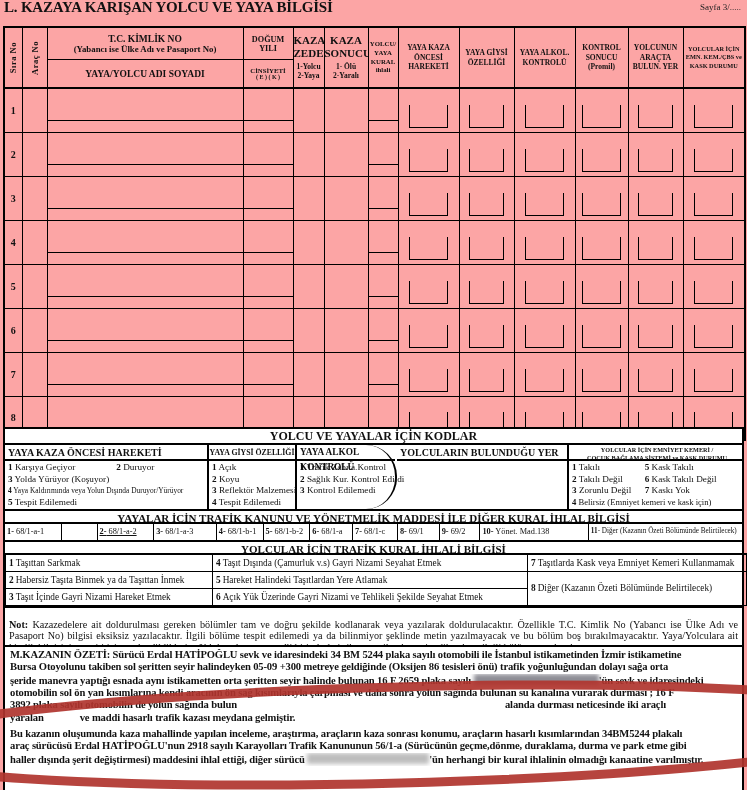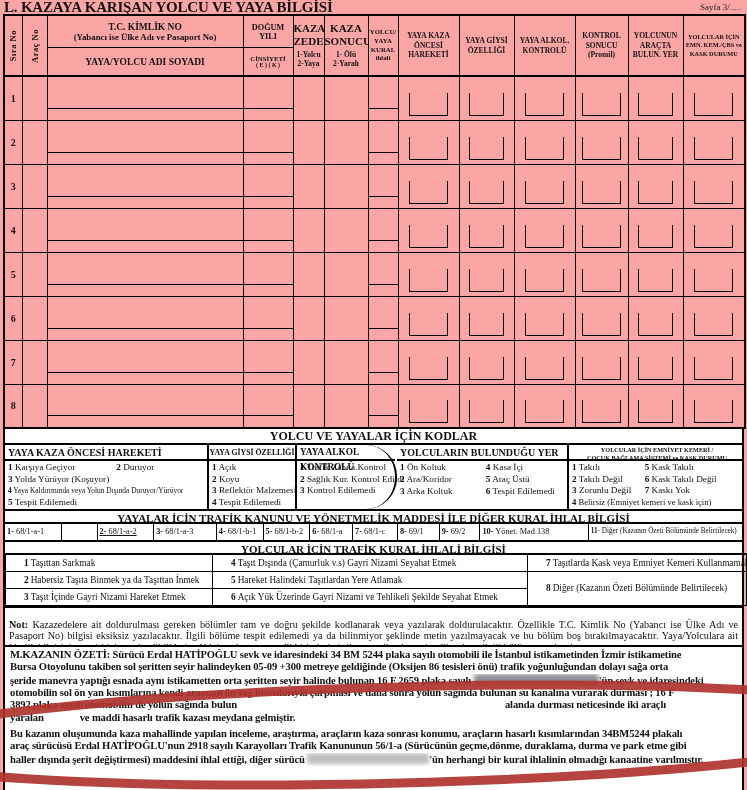--- a/index.html
+++ b/index.html
@@ -7,21 +7,21 @@
   #page {
     position:relative; width:747px; height:790px; margin:0 auto;
     background:#fca5a5; overflow:hidden; color:#111;
     font-family:"Liberation Serif","DejaVu Serif",serif;
   }
   
   .title { position:absolute; top:-1px; left:4px; font-size:15px; font-weight:bold; letter-spacing:-0.2px; }
   .pageno { position:absolute; top:2px; right:6px; font-size:9px; color:#222; }
   
   table { border-collapse:collapse; table-layout:fixed; }
-  #main-table { position:absolute; top:14px; left:3px; width:741px; border:2.5px solid #000; }
+  #main-table { position:absolute; top:26px; left:3px; width:741px; border:2.5px solid #000; }
   #main-table th, #main-table td { border:1px solid #000; padding:0; vertical-align:middle; overflow:hidden; }
   #main-table thead th { border-bottom:2px solid #000; height:61px; font-weight:bold; text-align:center; }
   .vlabel { writing-mode:vertical-rl; transform:rotate(180deg); font-size:8.5px; font-weight:bold; margin:0 auto; letter-spacing:0.5px; }
   .h-top { height:32px; border-bottom:1px solid #000; display:flex; flex-direction:column; justify-content:center; }
   .h-bot { height:27px; display:flex; flex-direction:column; justify-content:center; }
   .f95 { font-size:9.5px; } .f88 { font-size:8.8px; } .f82 { font-size:8.2px; } .f68 { font-size:6.8px; }
   .hdr-main { font-size:11px; line-height:1.15; }
   .hdr-sub { font-size:7.5px; line-height:1.25; margin-top:2px; }
   .hdr-col { font-size:7.5px; line-height:1.3; padding:0 1px; }
   #main-table tbody td { height:44px; }
@@ -57,21 +57,21 @@
   .yayalar-row .li-item { border-right:1px solid #000; height:100%; line-height:15px; padding-left:2px; white-space:nowrap; overflow:hidden; }
   .yayalar-row .li-item:last-child { border-right:none; }
   .yayalar-row .li-item:nth-child(1){width:57px;} .yayalar-row .li-item:nth-child(2){width:36px;}
   .yayalar-row .li-item:nth-child(3){width:57px;text-decoration:underline;} .yayalar-row .li-item:nth-child(4){width:63px;}
   .yayalar-row .li-item:nth-child(5){width:47px;} .yayalar-row .li-item:nth-child(6){width:47px;}
   .yayalar-row .li-item:nth-child(7){width:43px;} .yayalar-row .li-item:nth-child(8){width:45px;}
   .yayalar-row .li-item:nth-child(9){width:42px;} .yayalar-row .li-item:nth-child(10){width:41px;}
   .yayalar-row .li-item:nth-child(11){width:109px;} .yayalar-row .li-item:nth-child(12){width:154px; font-size:7.2px;}
   
   #violations { width:741px; border-top:2px solid #000; margin-top:-2px; }
-  #violations td { border:1px solid #000; font-size:9.3px; height:17px; padding-left:18px; white-space:nowrap; overflow:hidden; }
+  #violations td { border:1px solid #000; font-size:9.3px; height:17px; padding-left:3px; white-space:nowrap; overflow:hidden; }
   #violations td b { margin-right:2px; }
   .note { border-top:2px solid #000; padding:11px 4px 0; font-size:10.2px; line-height:11.8px; text-align:justify; height:40px; overflow:hidden; }
   
   #summary-box { position:absolute; top:645px; left:3px; width:741px; height:160px; border:2.5px solid #000; background:#fff; padding:2px 5px 0; }
   .sline { font-size:10.6px; font-weight:bold; line-height:12.35px; white-space:nowrap; overflow:hidden; letter-spacing:-0.15px; }
   .gap { display:inline-block; height:1px; }
   .redact { display:inline-block; height:11px; vertical-align:-1px; background:#8e8e96; filter:blur(2px); border-radius:1px; }
   .redact.light { background:#bdbdbd; }
   .conclusion { margin-top:4px; }
   
@@ -472,28 +472,20 @@
       <div class="codes-col cw3">
         <div class="codes-h" style="font-size:9.3px">YAYA ALKOL KONTROLÜ</div>
         <div class="codes-items">
             <div class="li-item"><b>1</b> Trafik Zabıta.Kontrol</div>
             <div class="li-item"><b>2</b> Sağlık Kur. Kontrol Edildi</div>
             <div class="li-item"><b>3</b> Kontrol Edilemedi</div>
           </div>
       </div>
       <div class="codes-col cw4">
         <div class="codes-h">YOLCULARIN BULUNDUĞU YER</div>
-        <div class="codes-items two-col">
-            <div class="li-item"><b>1</b> Ön Koltuk</div>
-            <div class="li-item"><b>2</b> Ara/Koridor</div>
-            <div class="li-item"><b>3</b> Arka Koltuk</div>
-            <div class="li-item"><b>4</b> Kasa İçi</div>
-            <div class="li-item"><b>5</b> Araç Üstü</div>
-            <div class="li-item"><b>6</b> Tespit Edilemedi</div>
-          </div>
       </div>
       <div class="codes-col cw5">
         <div class="codes-h tiny">
           <div>YOLCULAR İÇİN EMNİYET KEMERİ /</div>
           <div>ÇOCUK BAĞLAMA SİSTEMİ ve KASK DURUMU</div>
         </div>
         <div class="codes-items" style="padding-right:12px">
           <div class="belt-wrap">
             <div class="belt-left">
                 <div class="li-item"><b>1</b> Takılı</div>

